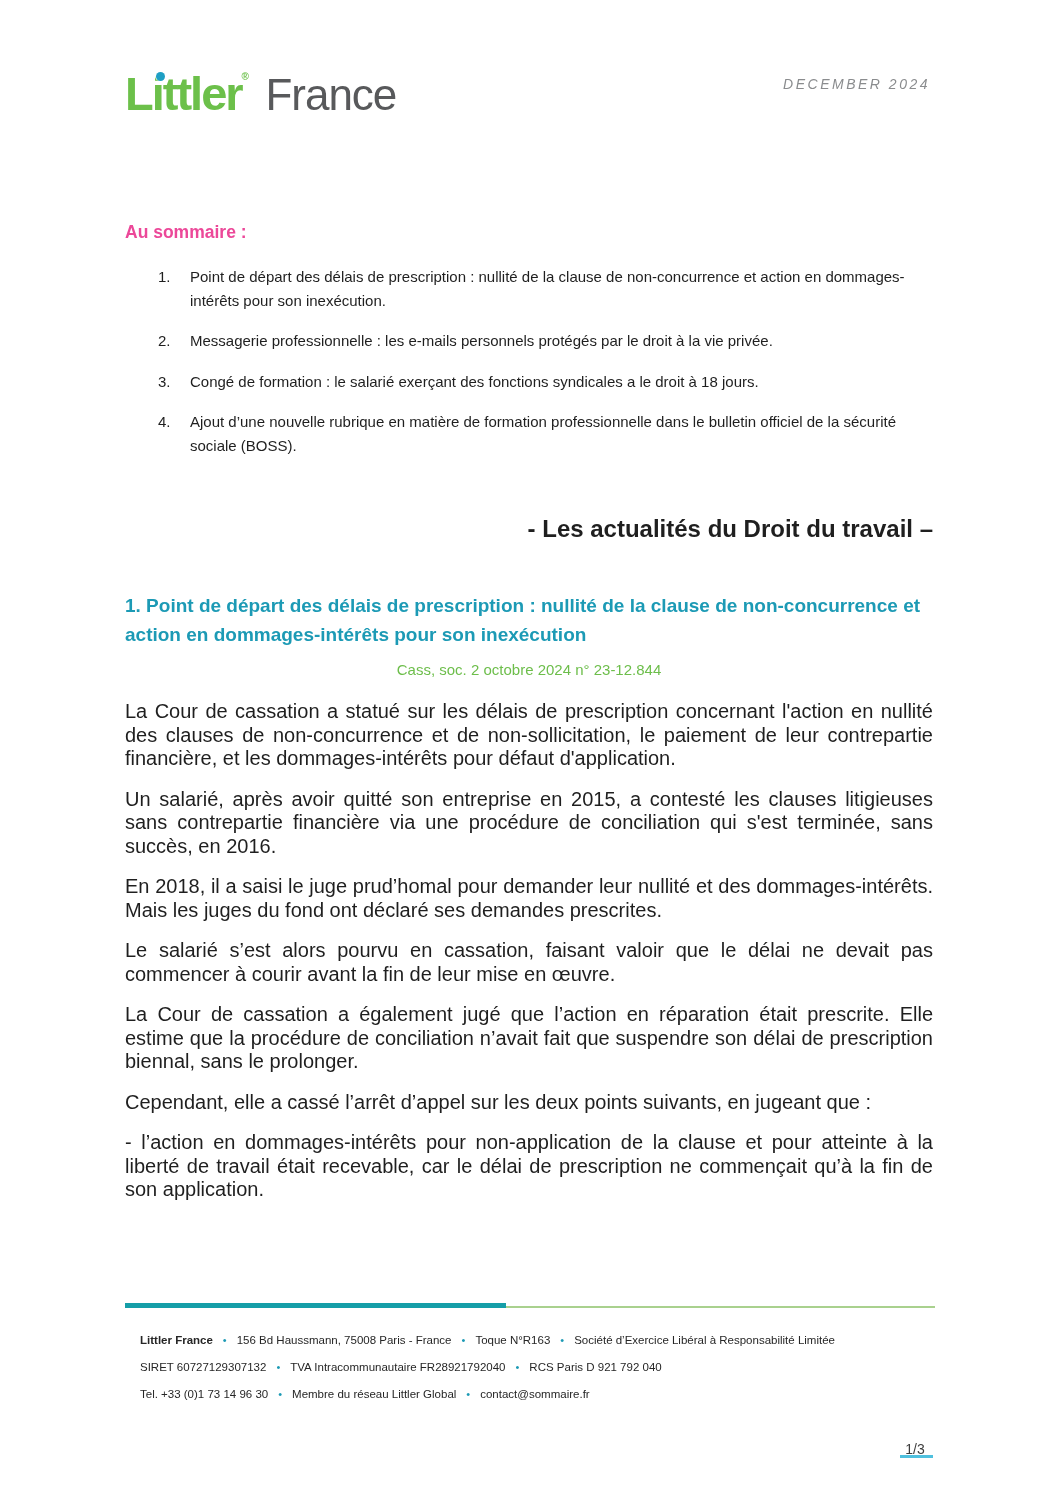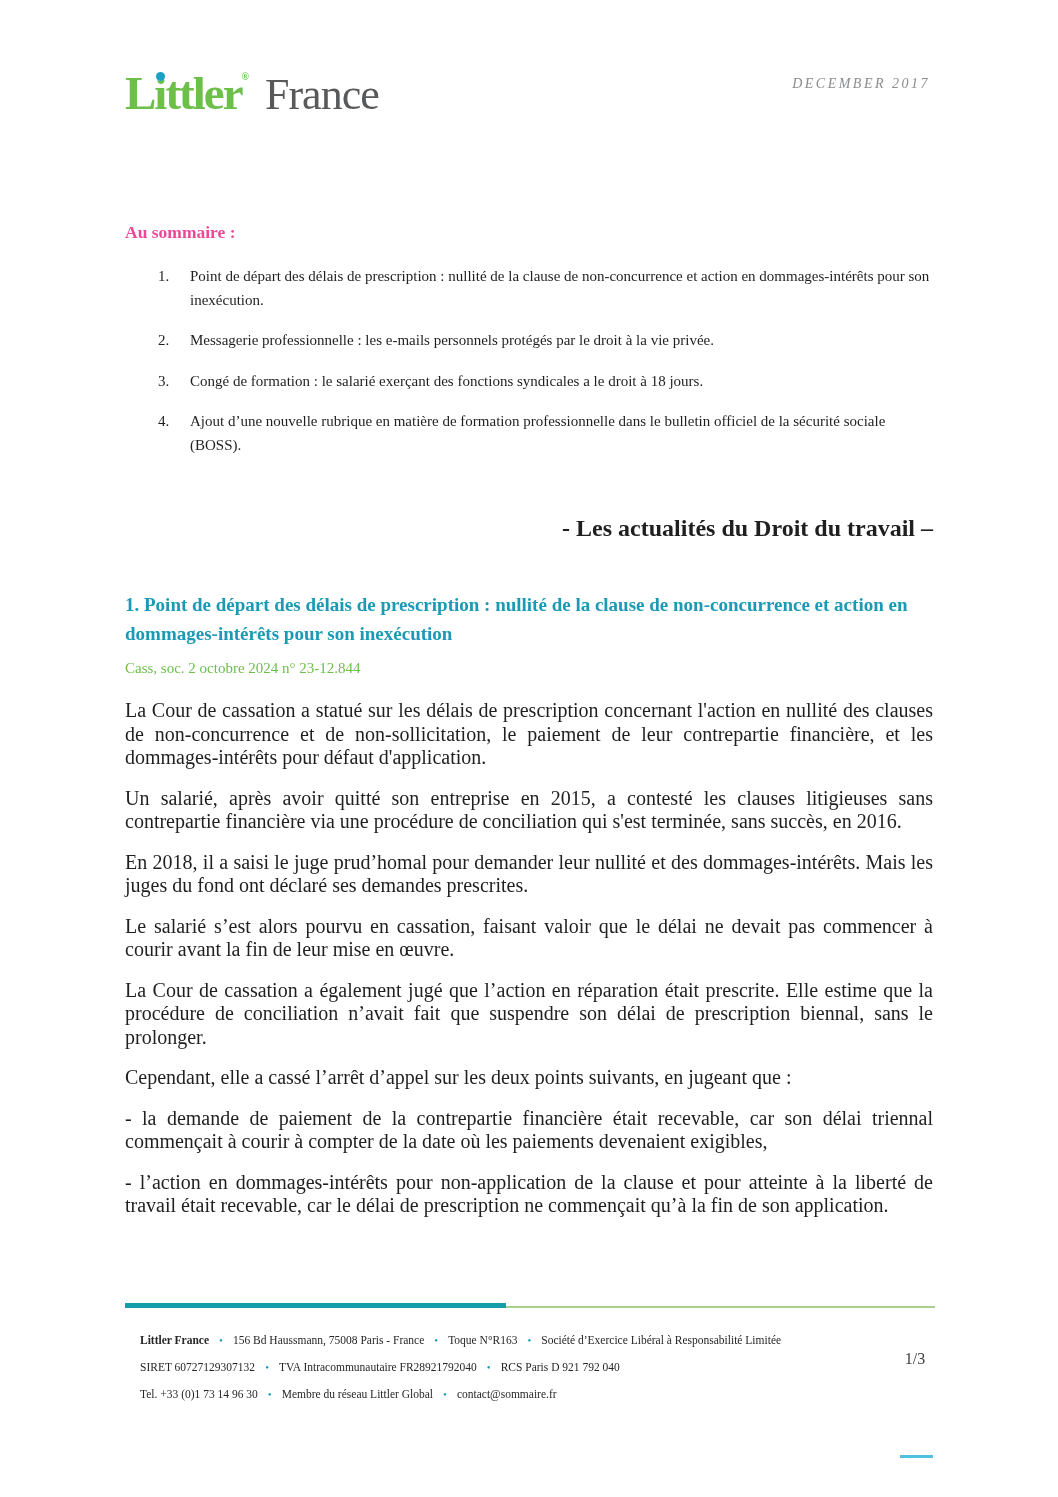--- a/index.html
+++ b/index.html
@@ -2,21 +2,21 @@
 <html lang="fr"><head>
 <meta charset="utf-8">
 <style>
   * { margin:0; padding:0; box-sizing:border-box; }
   html,body { background:#e9e9e9; }
   .page {
     position:relative;
     width:1058px; height:1497px;
     margin:0 auto;
     background:#ffffff;
-    font-family:Liberation Serif, serif;
+    font-family:Liberation Sans, sans-serif;
     color:#1f1f1f;
     overflow:hidden;
   }
   
   .header { position:absolute; top:70px; left:125px; right:125px; height:60px; }
   .logo { position:relative; display:inline-block; line-height:1; white-space:nowrap; }
   .logo-word {
     font-size:47px; font-weight:700; letter-spacing:-2px;
     color:#6cc04a;
   }
@@ -50,57 +50,57 @@
   .toc-text { flex:1; }
   .doc-title {
     text-align:right; font-size:24px; font-weight:700; color:#1f1f1f;
     margin-top:58px;
   }
   .section-heading {
     margin-top:48px;
     font-size:19px; font-weight:700; line-height:29px;
     color:#1c9ab5;
   }
-  .case-ref { margin-top:12px; font-size:15px; color:#6dbe4b; }
+  .case-ref { margin-top:12px; font-size:15px; color:#6dbe4b;text-align:center; }
   .body-copy { margin-top:22px; }
   .body-copy p {
     font-size:20px; line-height:23.5px; text-align:justify;
     margin-bottom:17px; color:#1f1f1f;
   }
   
   .footer { position:absolute; top:1303px; left:125px; right:123px; }
   .footer-divider { position:relative; height:6px; }
   .divider-green { position:absolute; left:0; right:0; top:3px; height:2px; background:#a9d18e; }
   .divider-teal  { position:absolute; left:0; top:0; width:47%; height:5px; background:#159ea8; }
   .footer-lines { margin-top:25px; font-size:11.5px; color:#262626; }
   .footer-line { margin-bottom:14px; line-height:13px;padding-left:15px; }
   .footer-brand { font-weight:700; }
   .sep { color:#1c9ab5; font-size:11px; padding:0 10px; }
   .sep::before { content:"•"; }
   .page-number {
-    position:absolute; top:1350px; right:126px;
-    font-size:16px; color:#3d3d3d; text-align:center; width:34px;
+    position:absolute; top:1441px; right:126px;
+    font-size:14px; color:#3d3d3d; text-align:center; width:34px;
   }
   .page-number-rule {
     position:absolute; top:1455px; right:125px;
     width:33px; height:2.5px; background:#4fc0de;
   }
 </style>
 </head>
 <body>
 
 <div class="page">
 
   <div class="header">
     <div class="logo">
       <span class="logo-word">Littler</span><span class="logo-reg">®</span>
       <span class="logo-dot"></span>
       <span class="logo-region">France</span>
     </div>
-    <div class="issue-date">DECEMBER 2017</div>
+    <div class="issue-date">DECEMBER 2024</div>
   </div>
 
   <div class="content">
 
     <div class="toc-heading">Au sommaire :</div>
 
     <div class="toc">
       <div class="toc-item">
         <span class="toc-num">1.</span>
         <span class="toc-text">Point de départ des délais de prescription : nullité de la clause de non-concurrence et action en dommages-intérêts pour son inexécution.</span>
@@ -125,21 +125,20 @@
 
     <div class="case-ref">Cass, soc. 2 octobre 2024 n° 23-12.844</div>
 
     <div class="body-copy">
       <p>La Cour de cassation a statué sur les délais de prescription concernant l'action en nullité des clauses de non-concurrence et de non-sollicitation, le paiement de leur contrepartie financière, et les dommages-intérêts pour défaut d'application.</p>
       <p>Un salarié, après avoir quitté son entreprise en 2015, a contesté les clauses litigieuses sans contrepartie financière via une procédure de conciliation qui s'est terminée, sans succès, en 2016.</p>
       <p>En 2018, il a saisi le juge prud’homal pour demander leur nullité et des dommages-intérêts. Mais les juges du fond ont déclaré ses demandes prescrites.</p>
       <p>Le salarié s’est alors pourvu en cassation, faisant valoir que le délai ne devait pas commencer à courir avant la fin de leur mise en œuvre.</p>
       <p>La Cour de cassation a également jugé que l’action en réparation était prescrite. Elle estime que la procédure de conciliation n’avait fait que suspendre son délai de prescription biennal, sans le prolonger.</p>
       <p>Cependant, elle a cassé l’arrêt d’appel sur les deux points suivants, en jugeant que :</p>
-      <p>- la demande de paiement de la contrepartie financière était recevable, car son délai triennal commençait à courir à compter de la date où les paiements devenaient exigibles,</p>
       <p>- l’action en dommages-intérêts pour non-application de la clause et pour atteinte à la liberté de travail était recevable, car le délai de prescription ne commençait qu’à la fin de son application.</p>
     </div>
 
   </div>
 
   <div class="footer">
     <div class="footer-divider">
       <div class="divider-green"></div>
       <div class="divider-teal"></div>
     </div>

